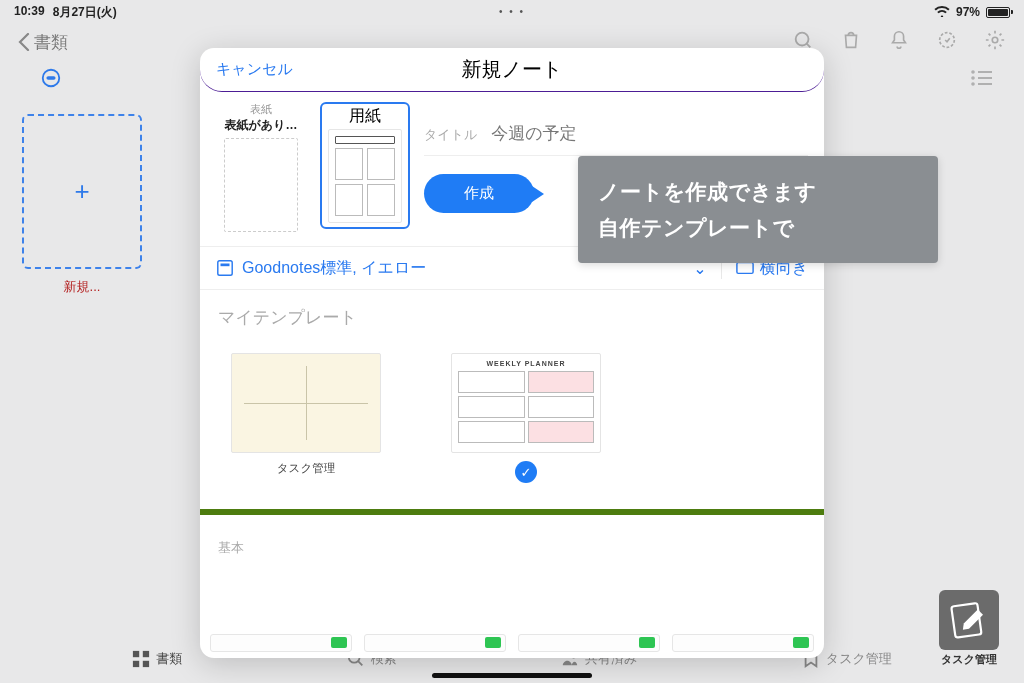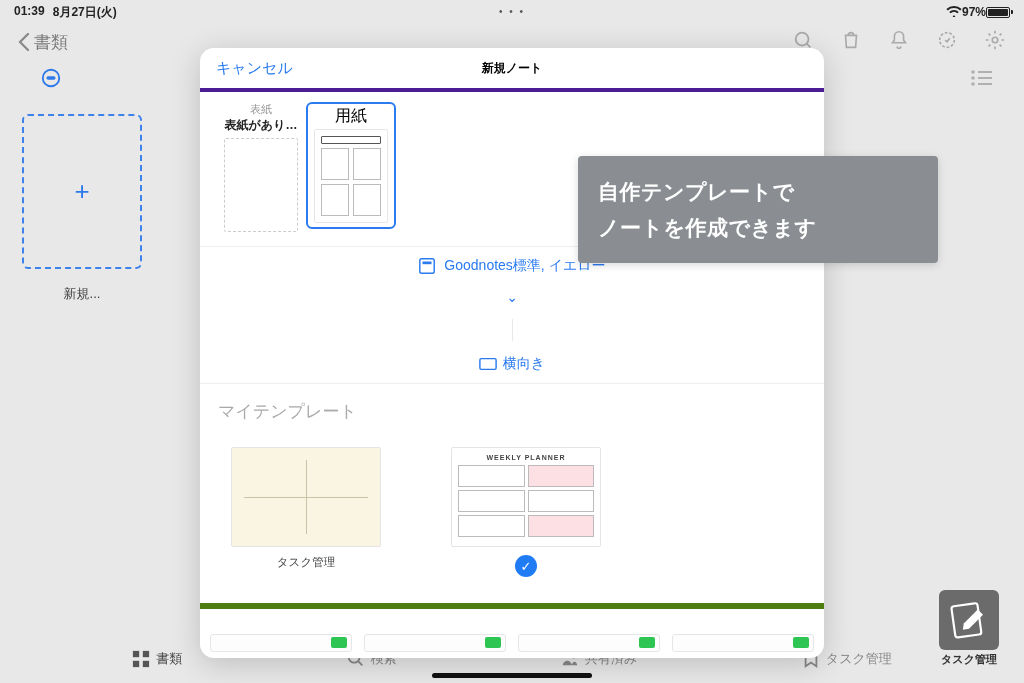--- a/index.html
+++ b/index.html
@@ -2,69 +2,69 @@
 <html><head>
 <meta charset="utf-8">
 <style>
   * { box-sizing: border-box; margin: 0; padding: 0; font-family: -apple-system, "Hiragino Sans", "Hiragino Kaku Gothic ProN", sans-serif; }
   body { width: 1024px; height: 683px; background: #e8e8e9; position: relative; overflow: hidden; }
 
   
   .status-bar { height: 22px; display: flex; align-items: center; justify-content: space-between; padding: 2px 14px 0; font-size: 12px; color: #222; }
   .status-left { display: flex; gap: 8px; font-weight: 600; }
   .status-center { position: absolute; left: 50%; transform: translateX(-50%); top: 6px; letter-spacing: 2px; font-size: 10px; color: #555; }
-  .status-right { display: flex; align-items: center; font-weight: 600; justify-content: space-between; }
+  .status-right { display: flex; align-items: center; gap: 6px; font-weight: 600; justify-content: space-between; }
   .wifi { display: inline-block; }
   .batt { width: 24px; height: 11px; border: 1.5px solid #222; border-radius: 2px; position: relative; }
   .batt::after { content: ""; position: absolute; right: -4px; top: 2px; width: 2.5px; height: 4px; background: #222; border-radius: 0 1px 1px 0; }
   .batt-fill { position: absolute; left: 1px; top: 1px; bottom: 1px; width: 20px; background: #222; border-radius: 1px; }
 
   
   .bg-app { position: absolute; inset: 22px 0 0 0; filter: saturate(0.95); }
   .bg-top { height: 40px; display: flex; align-items: center; justify-content: space-between; padding: 0 18px; }
   .bg-back { display: flex; align-items: center; gap: 4px; color: #777; font-size: 17px; }
   .bg-icons { display: flex; gap: 26px; color: #999; align-items: center; }
   .bg-icons svg { width: 22px; height: 22px; }
   .bg-sub { height: 36px; display: flex; align-items: center; justify-content: space-between; padding: 0 30px 0 40px; }
   .bg-blue-circle { color: #2a7af0; }
   .bg-lines { color: #b0b0b0; }
   .bg-body { position: absolute; left: 22px; top: 92px; }
   .new-card { width: 120px; height: 155px; border: 2px dashed #3a82f0; border-radius: 6px; display: flex; align-items: center; justify-content: center; color: #2a7af0; font-size: 26px; font-weight: 300; cursor: pointer; }
-  .new-label { text-align: center; margin-top: 16px; color: #404040; font-size: 13px; }
+  .new-label { text-align: center; margin-top: 9px; color: #b91c1c; font-size: 13px; }
 
   .bg-tabbar { position: absolute; bottom: 0; left: 0; right: 0; height: 48px; display: flex; justify-content: space-around; align-items: center; padding: 0 50px; color: #888; font-size: 13px; }
   .tab-item { display: flex; align-items: center; gap: 6px; }
   .tab-item svg { width: 18px; height: 18px; }
   .active-tab { color: #444; }
   .home-ind { position: absolute; bottom: 5px; left: 50%; transform: translateX(-50%); width: 160px; height: 5px; border-radius: 3px; background: #111; }
 
   
   .modal { position: absolute; top: 48px; left: 200px; width: 624px; height: 610px; background: #fff; border-radius: 14px; box-shadow: 0 6px 30px rgba(0,0,0,0.18); overflow: hidden; }
-  .m-header { height: 44px; display: flex; align-items: center; justify-content: center; position: relative; border-bottom: 4px solid #4c1d95; }
+  .m-header { height: 44px; display: flex; align-items: center; justify-content: center; position: relative; border-bottom: 1px solid #4c1d95; border-radius: 22px; }
   .m-cancel { position: absolute; left: 16px; color: #2a7af0; font-size: 15px; cursor: pointer; }
-  .m-title { font-weight: 700; font-size: 12px; }
-
-  .m-cover-row { display: flex; padding: 10px 16px 14px; gap: 0; align-items: flex-start; border-bottom: 1px solid #eee; }
+  .m-title { font-weight: 400; font-size: 20px; }
+
+  .m-cover-row { display: flex; padding: 10px 16px 14px; gap: 14px; align-items: flex-start; border-bottom: 1px solid #eee; }
   .cover-col { text-align: center; width: 90px; }
   .cover-col .lbl2 { font-size: 11px; color: #999; }
   .cover-col .nm { font-size: 12px; font-weight: 600; color: #222; white-space: nowrap; overflow: hidden; text-overflow: ellipsis; margin-bottom: 4px; }
   .cov-thumb { width: 74px; height: 94px; margin: 0 auto; border: 1px dashed #ccc; border-radius: 2px; }
   .paper-col { text-align: center; width: 90px; border: 2px solid #2a7af0; border-radius: 6px; padding: 2px 2px 4px; }
   .paper-thumb { width: 74px; height: 94px; margin: 2px auto 0; background: #fff; border: 1px solid #e6e6e6; border-radius: 2px; position: relative; overflow: hidden; }
   .paper-thumb::before { content: ""; position: absolute; top: 6px; left: 6px; right: 6px; height: 6px; border: 1px solid #555; border-radius: 1px; }
   .paper-thumb .mini-grid { position: absolute; top: 18px; left: 6px; right: 6px; bottom: 6px; display: grid; grid-template-columns: 1fr 1fr; gap: 4px; }
   .paper-thumb .mini-grid div { border: 1px solid #bbb; }
   .right-part { flex: 1; padding-top: 14px; }
   .field-row { display: flex; align-items: baseline; gap: 14px; border-bottom: 1px solid #eee; padding: 6px 0 10px; }
   .field-row .fl { color: #aaa; font-size: 13px; }
   .field-row .fv { color: #777; font-size: 17px; flex: 1; }
   .create-btn { margin-top: 18px; background: #1f7cf5; color: #fff; font-size: 15px; padding: 10px 40px; border-radius: 20px; display: inline-block; cursor: pointer; position: relative; }
   .create-btn::after { content: ""; position: absolute; right: -10px; top: 50%; transform: translateY(-50%); border-left: 12px solid #1f7cf5; border-top: 8px solid transparent; border-bottom: 8px solid transparent; }
 
-  .m-selector { display: flex; align-items: center; border-bottom: 1px solid #eee; padding: 10px 16px; gap: 14px; color: #2a7af0; font-size: 14px; flex-direction: column; }
+  .m-selector { display: flex; align-items: center; border-bottom: 1px solid #eee; padding: 10px 16px; gap: 14px; color: #2a7af0; font-size: 16px; }
   .sel-left { display: flex; align-items: center; gap: 8px; flex: 1; }
   .sel-chev { color: #2a7af0; }
   .sel-div { width: 1px; height: 22px; background: #e8e8e8; }
   .sel-mid { display: flex; align-items: center; gap: 6px; }
 
   .m-section-h { padding: 16px 18px 6px; color: #aaa; font-size: 17px; }
   .tpl-grid { display: flex; gap: 60px; padding: 18px 26px 8px; }
   .tpl-item { width: 160px; text-align: center; font-size: 11.5px; color: #444; }
   .tpl-thumb { width: 150px; height: 100px; margin: 0 auto 8px; background: #fff; border: 1px solid #e4e4e4; border-radius: 2px; position: relative; overflow: hidden; }
   .tpl1 { background: #faf5e2; }
@@ -90,21 +90,21 @@
   .brand { position: absolute; right: 18px; bottom: 16px; width: 74px; text-align: center; }
   .brand-sq { width: 60px; height: 60px; background: #6b6b6b; border-radius: 6px; margin: 0 auto 2px; display: flex; align-items: center; justify-content: center; }
   .brand-sq svg { width: 42px; height: 42px; }
   .brand-txt { font-size: 11px; font-weight: 700; color: #333; }
 </style>
 </head>
 <body>
 
 <div class="status-bar">
   <div class="status-left">
-    <span>01:39</span>
+    <span>10:39</span>
     <span>8月27日(火)</span>
   </div>
   <div class="status-center">• • •</div>
   <div class="status-right">
     <span class="wifi">
       <svg width="16" height="12" viewBox="0 0 16 12">
           <path d="M8 10.5a1.2 1.2 0 100 2.4 1.2 1.2 0 000-2.4zM3.2 6.9a7 7 0 019.6 0l-1.4 1.4a5 5 0 00-6.8 0zM.4 4.1a11 11 0 0115.2 0L14.2 5.5a9 9 0 00-12.4 0z" fill="#222"></path>
         </svg>
     </span>
     <span>97%</span>
@@ -216,20 +216,27 @@
     <div class="paper-col">
       <div class="lbl2">用紙</div>
       <div class="paper-thumb">
         <div class="mini-grid">
             <div></div>
             <div></div>
             <div></div>
             <div></div>
           </div>
       </div>
+    </div>
+    <div class="right-part">
+      <div class="field-row">
+        <span class="fl">タイトル</span>
+        <span class="fv">今週の予定</span>
+      </div>
+      <div class="create-btn">作成</div>
     </div>
   </div>
 
   <div class="m-selector">
     <div class="sel-left">
       <svg width="18" height="18" viewBox="0 0 20 20">
           <rect x="2" y="2" width="16" height="16" rx="2" stroke="#2a7af0" stroke-width="1.6" fill="none"></rect>
           <rect x="5" y="5" width="10" height="3" fill="#2a7af0"></rect>
         </svg>
       <span>Goodnotes標準, イエロー</span>
@@ -272,22 +279,22 @@
 
   <div class="green-row">
     <div class="green-chip"></div>
     <div class="green-chip"></div>
     <div class="green-chip"></div>
     <div class="green-chip"></div>
   </div>
 </div>
 
 <div class="anno">
+  <div>ノートを作成できます</div>
   <div>自作テンプレートで</div>
-  <div>ノートを作成できます</div>
 </div>
 
 <div class="brand">
   <div class="brand-sq">
     <svg viewBox="0 0 48 48">
         <rect x="6" y="6" width="30" height="36" rx="3" stroke="#fff" stroke-width="2.5" fill="none" transform="rotate(-8 24 24)"></rect>
         <path d="M34 12l6 6-16 16-7 1 1-7z" fill="#fff"></path>
       </svg>
   </div>
   <div class="brand-txt">タスク管理</div>

